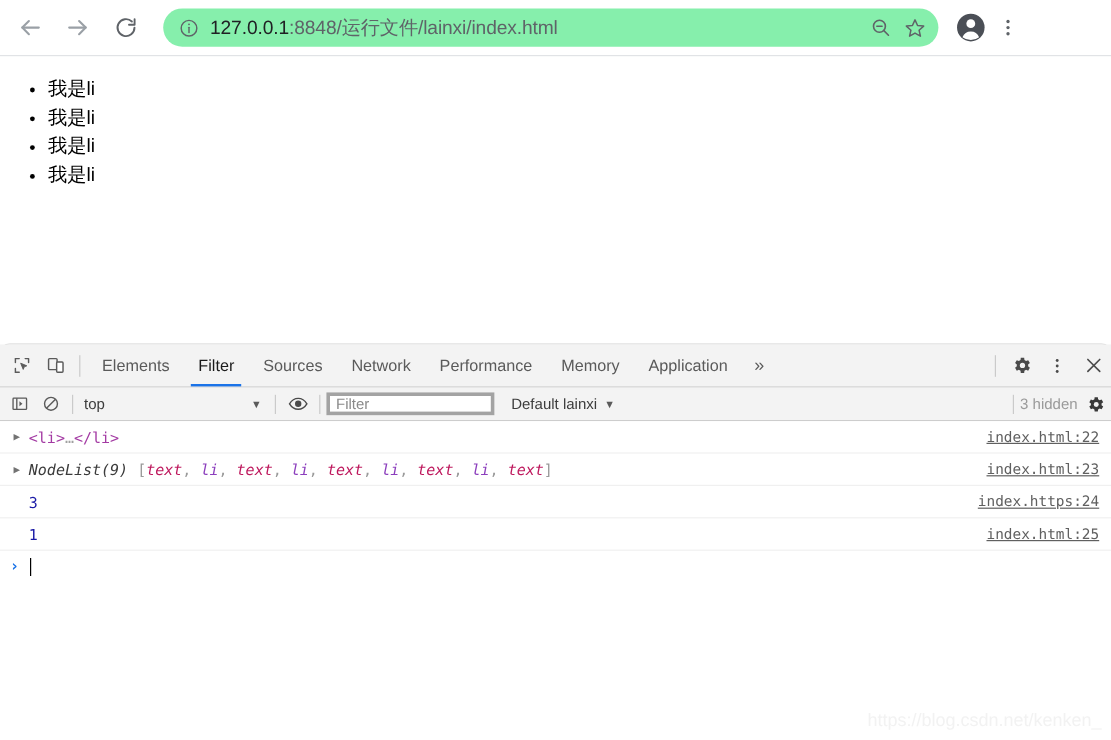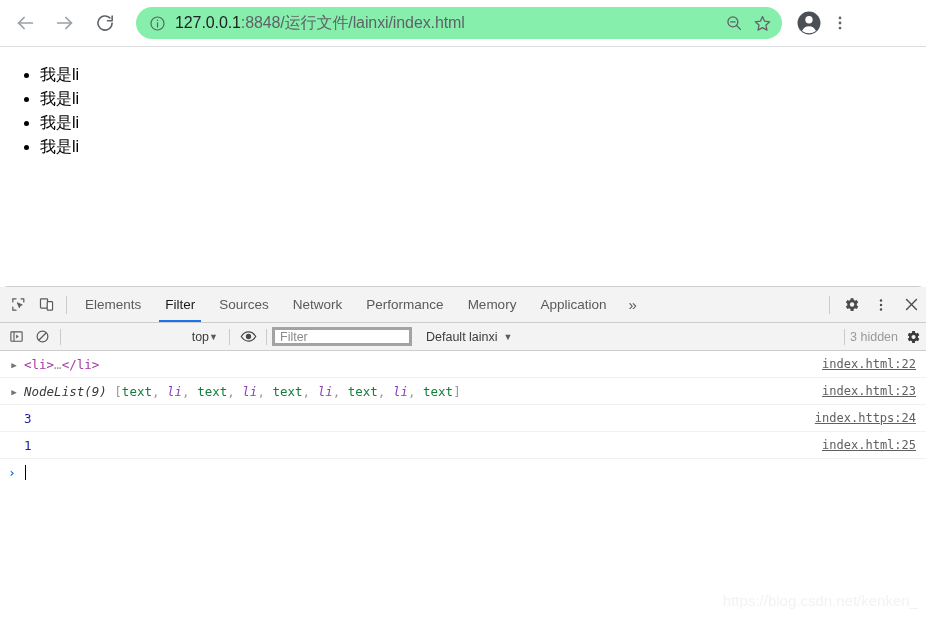--- a/index.html
+++ b/index.html
@@ -164,21 +164,21 @@
     width: 26px; height: 26px;
     display: flex; align-items: center; justify-content: center;
     flex: 0 0 auto;
   }
   .fb-icon.first { margin-left: 3px; }
   .fb-sep {
     width: 1px; height: 16px; background: #cacaca;
     align-self: center; margin: 0 5px; flex: 0 0 auto;
   }
   .ctx-select {
-    display: flex; align-items: center; justify-content: flex-end;
+    display: flex; align-items: center; justify-content: space-between;
     width: 158px;
     font-size: 12.5px; color: #3c3c3c;
     padding: 0 6px 0 4px;
     height: 20px;
     flex: 0 0 auto;
   }
   .caret { font-size: 9px; color: #5a5a5a; }
   .filter-input {
     width: 140px; height: 19px;
     background: #ffffff;
@@ -234,21 +234,21 @@
   .row-src {
     flex: 0 0 auto;
     font-size: 12px;
     color: #606060;
     text-decoration: underline;
     font-family: "DejaVu Sans Mono", monospace;
   }
   .tok-tag    { color: #a33aa3; }
   .tok-punc   { color: #a0a0a0; }
   .tok-name   { color: #3b3b3b; font-style: italic; }
-  .tok-text   { color: #15803d; }
+  .tok-text   { color: #be185d; font-style: italic; }
   .tok-li     { color: #8c3fbd; font-style: italic; }
   .tok-brk    { color: #9a9a9a; }
   .tok-num    { color: #1a1aa6; }
 
   .console-prompt {
     display: flex; align-items: center;
     min-height: 27px;
     padding-left: 5px;
     font-family: "DejaVu Sans Mono", monospace;
     font-size: 12.5px;

